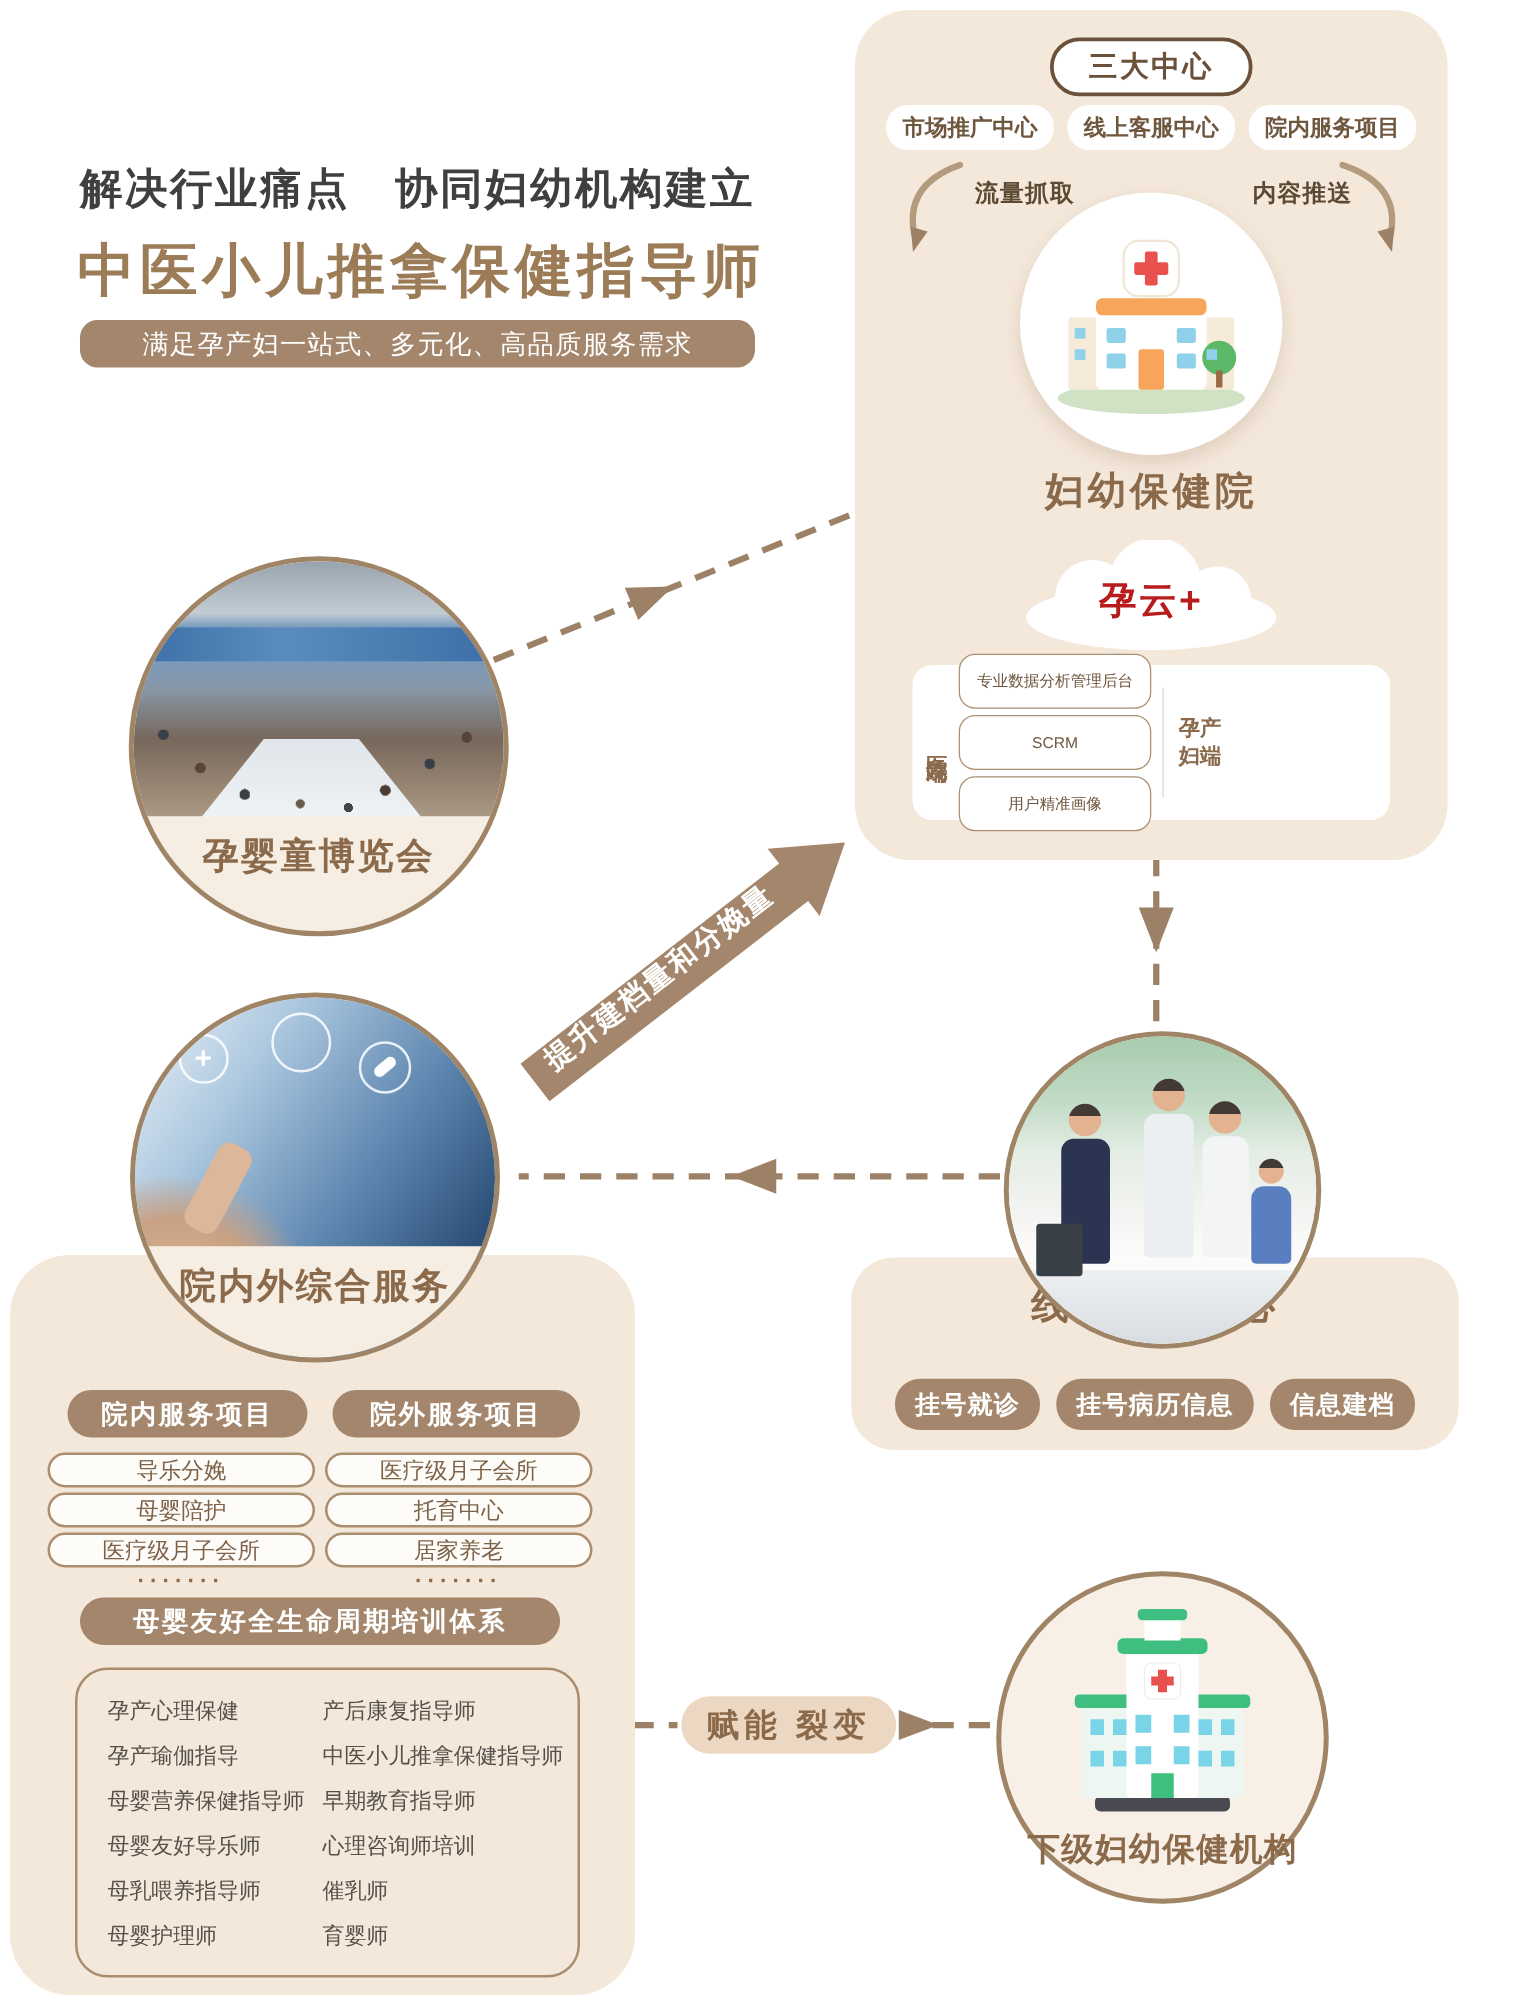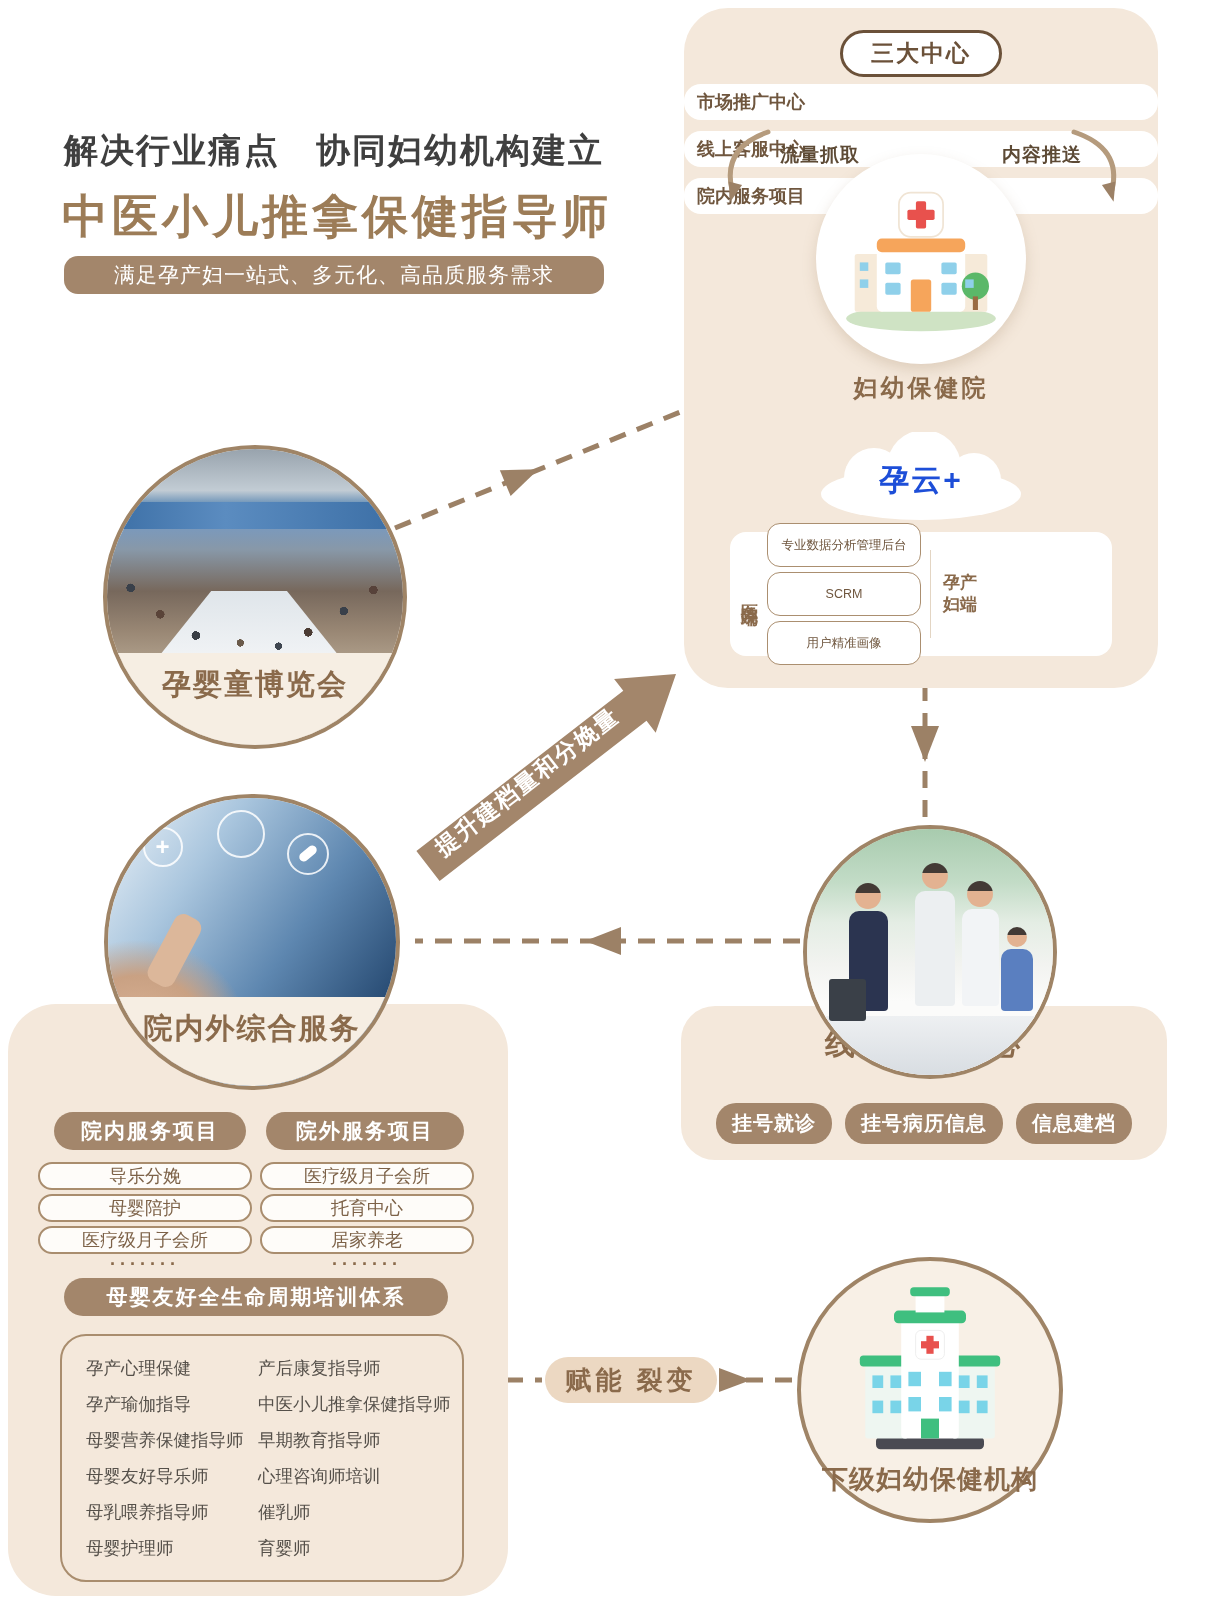--- a/index.html
+++ b/index.html
@@ -16,33 +16,33 @@
   .connectors{position:absolute;left:0;top:0;z-index:2;pointer-events:none;}
   .dash{stroke:#9c8166;stroke-width:5;stroke-dasharray:17 12;fill:none;}
   .tri{fill:#9c8166;}
   .bigarrow{fill:#a3866b;}
   .bigarrow-text{fill:#fff;font-size:23px;font-weight:bold;letter-spacing:2px;}
 
   
   .top-panel{position:absolute;left:684px;top:8px;width:474px;height:680px;background:#f4e8db;border-radius:44px;z-index:3;}
   .badge{position:absolute;left:50%;transform:translateX(-50%);top:22px;background:#fff;border:3px solid #6b5139;
          border-radius:24px;padding:5px 28px;font-size:23px;font-weight:bold;color:#6b5139;letter-spacing:2px;white-space:nowrap;}
-  .centers-row{position:absolute;top:76px;left:0;width:100%;display:flex;justify-content:center;gap:11px;flex-direction:column;}
+  .centers-row{position:absolute;top:76px;left:0;width:100%;display:flex;justify-content:center;gap:11px;}
   .center-pill{background:#fff;border-radius:17px;padding:6px 13px;font-size:18px;font-weight:bold;color:#6f563e;white-space:nowrap;}
   .flow-label{position:absolute;font-size:19px;font-weight:bold;color:#5d4a35;letter-spacing:1px;}
   .flow-left{left:96px;top:134px;}
   .flow-right{left:318px;top:134px;}
   .panel-arrows{position:absolute;left:0;top:0;width:474px;height:230px;pointer-events:none;}
   .curve{stroke:#b59b7d;stroke-width:5;fill:none;stroke-linecap:round;}
   .hosp-circle{position:absolute;left:132px;top:146px;width:210px;height:210px;background:#fff;border-radius:50%;
                display:flex;align-items:center;justify-content:center;box-shadow:0 6px 14px rgba(160,131,101,.25);}
-  .hosp-label{position:absolute;left:0;width:100%;top:364px;text-align:center;font-size:24px;font-weight:bold;color:#8a6a4b;letter-spacing:3px;}
+  .hosp-label{position:absolute;left:0;width:100%;top:364px;text-align:center;font-size:31px;font-weight:bold;color:#8a6a4b;letter-spacing:3px;}
   .cloud-wrap{position:absolute;left:50%;transform:translateX(-50%);top:424px;width:250px;height:92px;}
   .cloud-svg{position:absolute;inset:0;width:100%;height:100%;}
-  .cloud-text{position:absolute;left:0;top:28px;width:100%;text-align:center;font-size:30px;font-weight:bold;color:#1d4ed8;letter-spacing:2px;}
+  .cloud-text{position:absolute;left:0;top:28px;width:100%;text-align:center;font-size:30px;font-weight:bold;color:#b91c1c;letter-spacing:2px;}
   .yun-box{position:absolute;left:46px;top:524px;width:382px;height:124px;background:#fff;border-radius:16px;
            display:flex;align-items:center;padding:10px 8px;gap:6px;}
   .vlabel{writing-mode:vertical-rl;text-orientation:upright;font-size:17px;font-weight:bold;color:#8a6a4b;letter-spacing:2px;}
   .vlabel2{width:40px;font-size:17px;font-weight:bold;color:#8a6a4b;line-height:22px;word-break:break-all;text-align:center;}
   .yun-pills{display:flex;flex-direction:column;gap:5px;}
   .yun-pill{border:1px solid #ab8f70;border-radius:13px;background:#fff;color:#6f563e;font-size:12.5px;height:44px;
             display:flex;align-items:center;justify-content:center;padding:0 6px;white-space:nowrap;}
   .yun-pills.w1 .yun-pill{width:154px;}
   .yun-pills.w2 .yun-pill{width:120px;}
   .yun-divider{width:1px;height:88px;background:#e3d5c3;margin:0 3px;}

